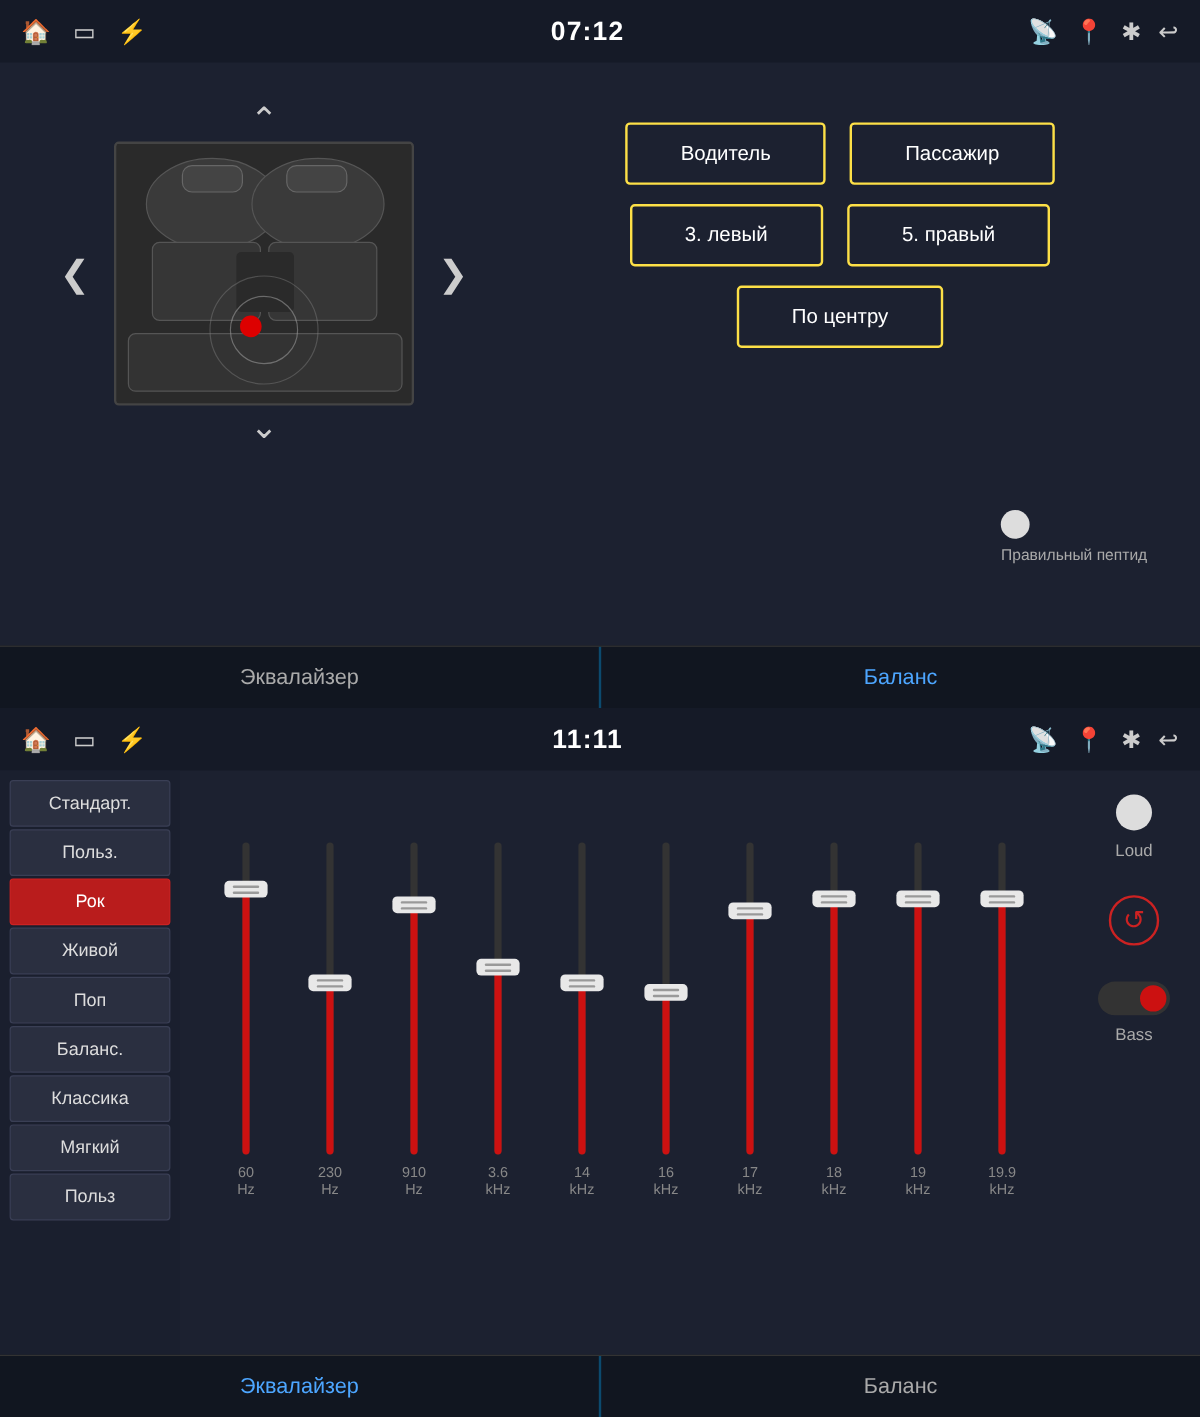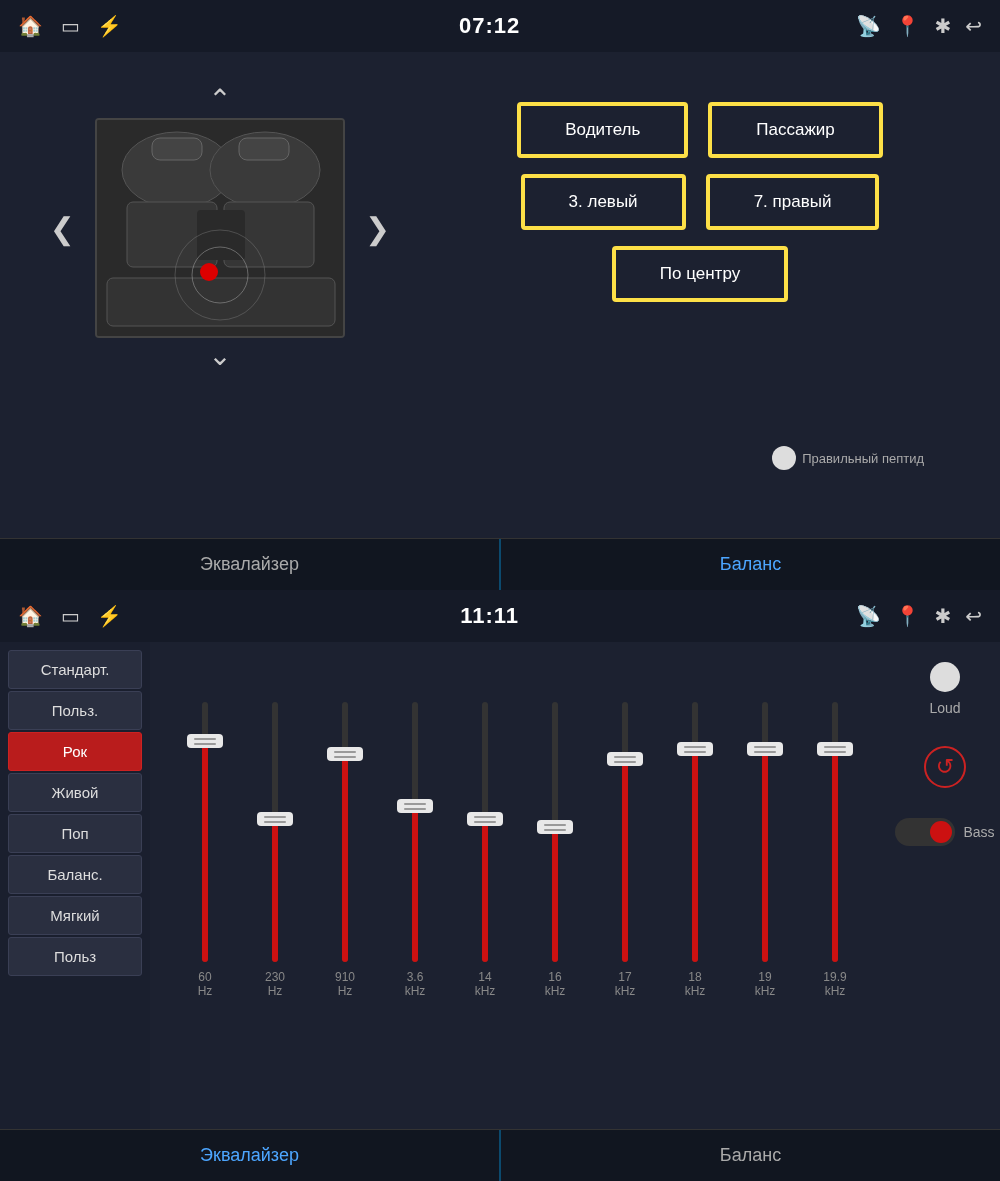--- a/index.html
+++ b/index.html
@@ -88,39 +88,38 @@
       align-items: center;
       gap: 16px;
       flex: 1;
       padding-top: 20px;
     }
     .zone-row {
       display: flex;
       gap: 20px;
     }
     .zone-btn {
-      border: 4px solid #fde047;
+      border: 2px solid #fde047;
       background: transparent;
       color: #fff;
       font-size: 17px;
       padding: 14px 44px;
       border-radius: 4px;
       cursor: pointer;
       min-width: 140px;
     }
     .zone-btn.center { min-width: 160px; }
 
     
     .balance-indicator {
       position: absolute;
-      right: 76px;
+      right: 44px;
       bottom: 120px;
       display: flex;
-      flex-direction: row;
-      align-items: center;
+      flex-direction: column;
       gap: 6px;
     }
     .balance-dot {
       width: 24px;
       height: 24px;
       background: #ddd;
       border-radius: 50%;
     }
     .balance-label {
       font-size: 13px;
@@ -297,20 +296,21 @@
       display: flex;
       align-items: center;
       justify-content: center;
       cursor: pointer;
       font-size: 22px;
       color: #cc2222;
     }
 
     .bass-control {
       display: flex;
+      flex-direction: column;
       align-items: center;
       gap: 8px;
     }
     .bass-toggle {
       display: flex;
       align-items: center;
       background: #333;
       border-radius: 20px;
       width: 60px;
       height: 28px;
@@ -396,21 +396,21 @@
       <div class="car-down-arrow">⌄</div>
     </div>
 
     <div class="zone-section">
       <div class="zone-row">
         <button class="zone-btn">Водитель</button>
         <button class="zone-btn">Пассажир</button>
       </div>
       <div class="zone-row">
         <button class="zone-btn">3. левый</button>
-        <button class="zone-btn">7. правый</button>
+        <button class="zone-btn">5. правый</button>
       </div>
       <div class="zone-row">
         <button class="zone-btn center">По центру</button>
       </div>
     </div>
   </div>
 
   <div class="balance-indicator">
     <div class="balance-dot"></div>
     <span class="balance-label">Правильный пептид</span>
@@ -441,20 +441,21 @@
 
   <div class="eq-content">
 
     <div class="presets-sidebar" id="presets-sidebar">
         <button class="preset-btn">Стандарт.</button>
         <button class="preset-btn">Польз.</button>
         <button class="preset-btn active">Рок</button>
         <button class="preset-btn">Живой</button>
         <button class="preset-btn">Поп</button>
         <button class="preset-btn">Баланс.</button>
+        <button class="preset-btn">Классика</button>
         <button class="preset-btn">Мягкий</button>
         <button class="preset-btn">Польз</button>
       </div>
 
     <div class="sliders-area">
       <div class="sliders-container" id="sliders-container">
           <div class="slider-col">
       <div class="slider-track" style="height:260px;">
         <div class="slider-fill" style="height:221px;"></div>
         <div class="slider-thumb" style="bottom:214px;">

